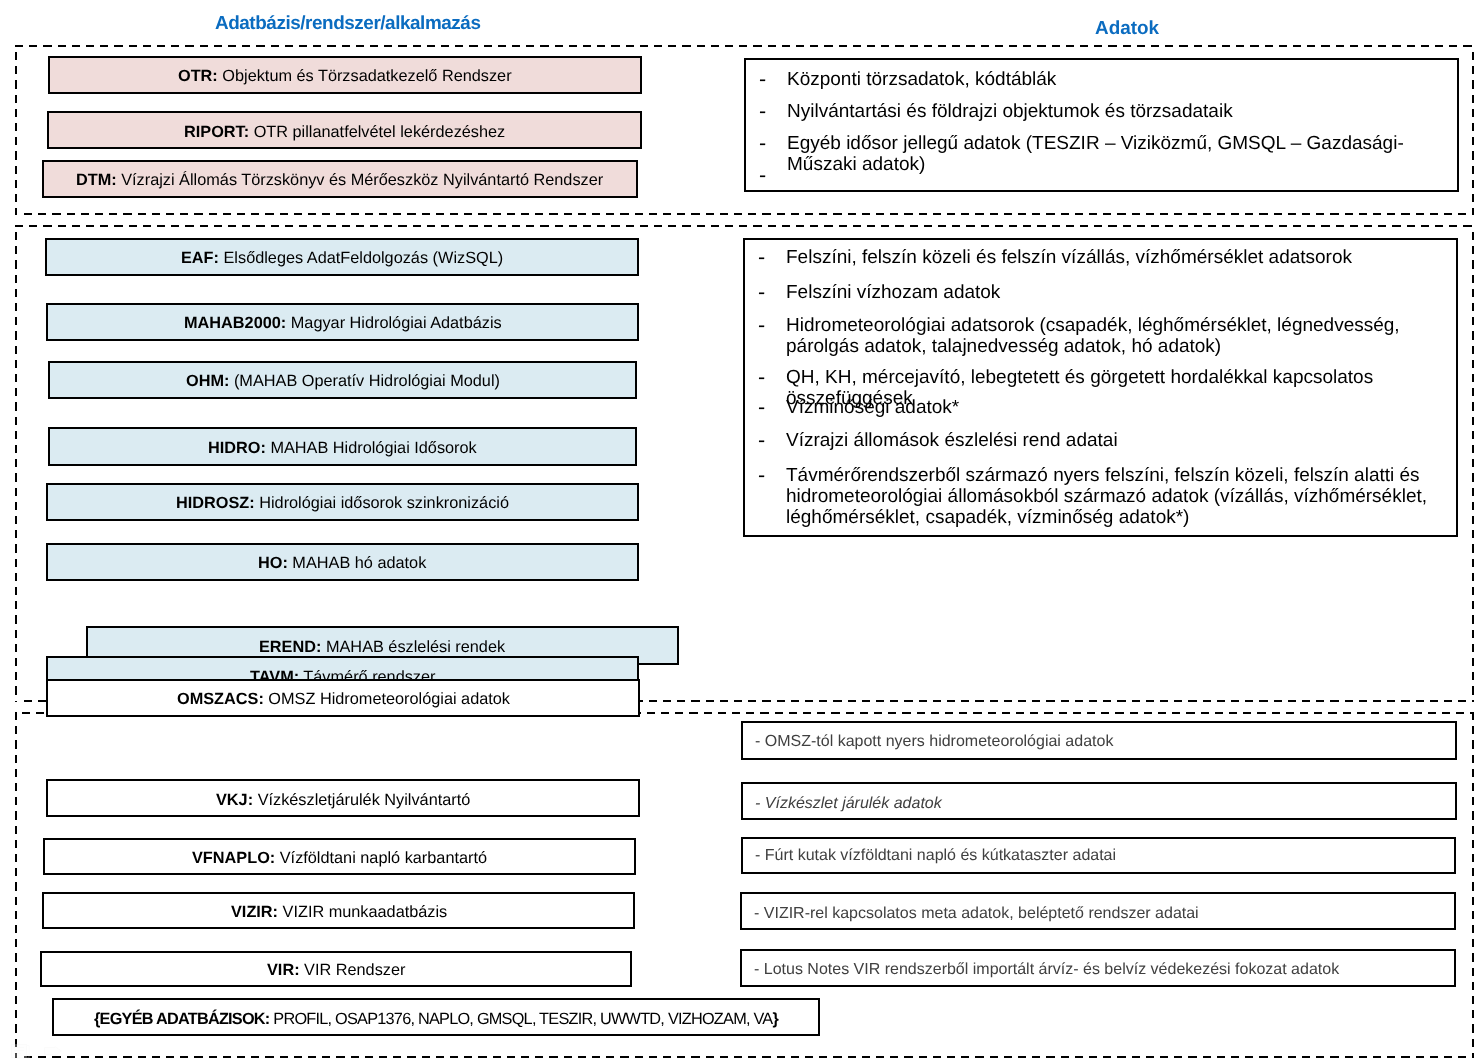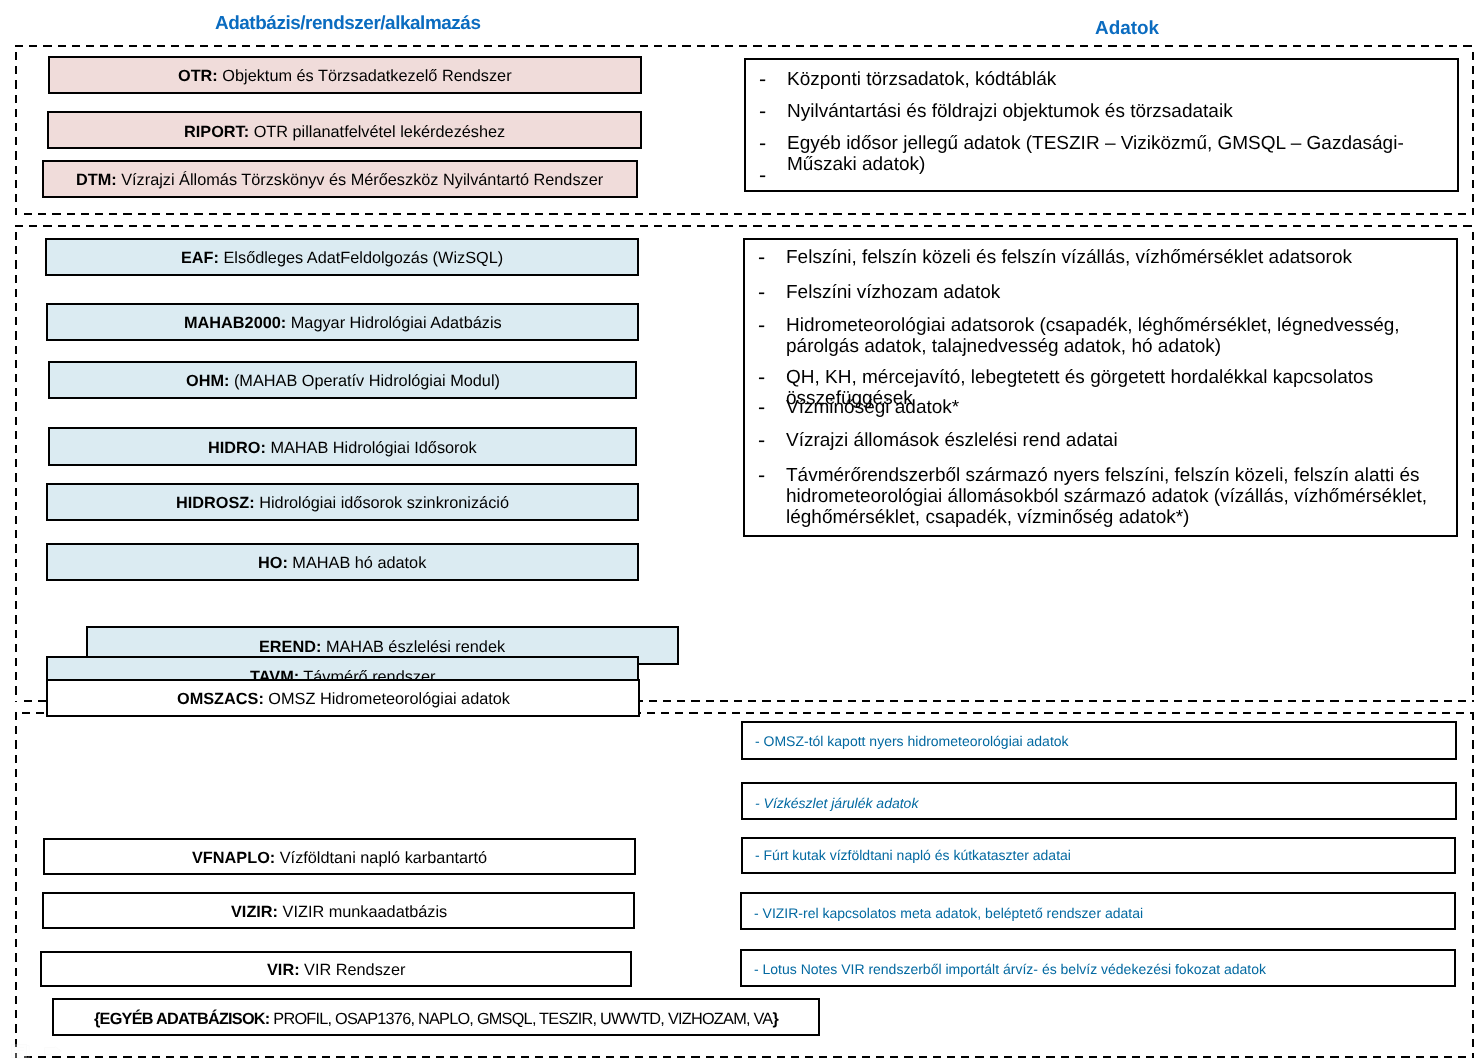--- a/index.html
+++ b/index.html
@@ -29,21 +29,21 @@
   .nlabel{font-size:16.3px;color:#000;line-height:1.05;white-space:nowrap;will-change:transform;
           position:relative;top:1.8px;}
   .nlabel b{font-weight:bold;}
 
   .databox{position:absolute;box-sizing:border-box;border:2.6px solid #000;background:#fff;}
 
   .brow{position:absolute;display:flex;align-items:flex-start;}
   .bdash{flex:0 0 auto;font-size:21.5px;color:#000;line-height:21px;will-change:transform;}
   .btext{font-size:19px;color:#000;line-height:21px;will-change:transform;}
 
-  .srow{position:absolute;font-size:14px;color:#0369a1;line-height:1.05;white-space:nowrap;will-change:transform;}
+  .srow{position:absolute;font-size:16px;color:#404040;line-height:1.05;white-space:nowrap;will-change:transform;}
   .ghost{position:absolute;opacity:.30;}
 </style>
 </head>
 <body>
 
 <div class="canvas">
 
   <div class="col-title" style="left:215px;top:14.8px;letter-spacing:-0.44px;">Adatbázis/rendszer/alkalmazás</div>
   <div class="col-title" style="left:1095px;top:19.5px;">Adatok</div>
 
@@ -168,20 +168,25 @@
   <div class="dashgroup s3" style="left:15px;top:712px;width:1459.4px;height:346.4px;">
       <i class="h t"></i>
       <i class="h b"></i>
       <i class="v l"></i>
       <i class="v r"></i>
     </div>
 
   <div class="nodebox plain" style="left:46.4px;top:679px;width:593.5px;height:38.1px;">
     <div class="nlabel">
       <b>OMSZACS:</b><span> OMSZ Hidrometeorológiai adatok</span>
+    </div>
+  </div>
+  <div class="nodebox plain" style="left:46.4px;top:779.2px;width:593.5px;height:38.2px;">
+    <div class="nlabel">
+      <b>VKJ:</b><span> Vízkészletjárulék Nyilvántartó</span>
     </div>
   </div>
   <div class="nodebox plain" style="left:43.4px;top:837.6px;width:592.5px;height:37.4px;">
     <div class="nlabel">
       <b>VFNAPLO:</b><span> Vízföldtani napló karbantartó</span>
     </div>
   </div>
   <div class="nodebox plain" style="left:42.2px;top:892.1px;width:593.3px;height:37.3px;">
     <div class="nlabel">
       <b>VIZIR:</b><span> VIZIR munkaadatbázis</span>

